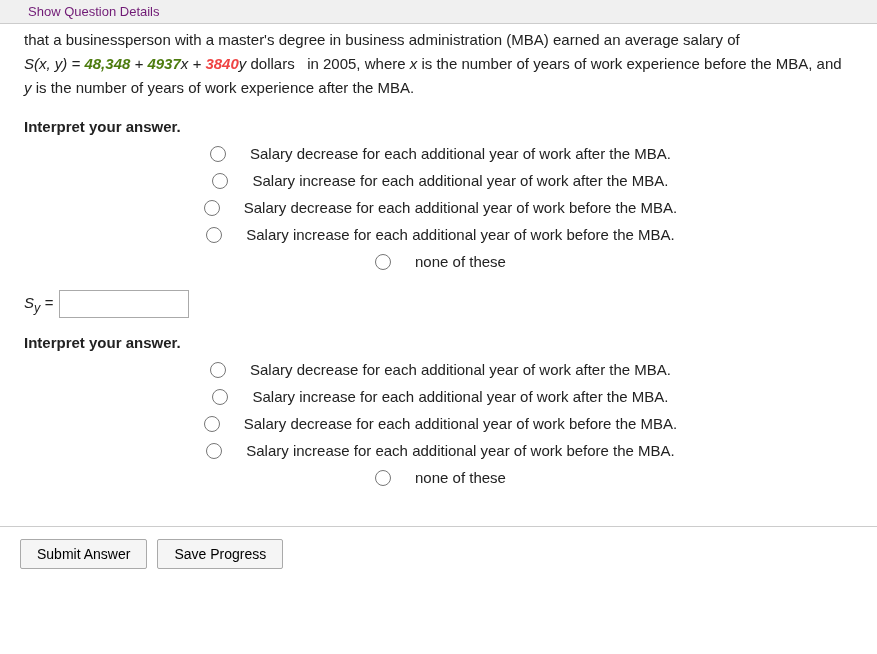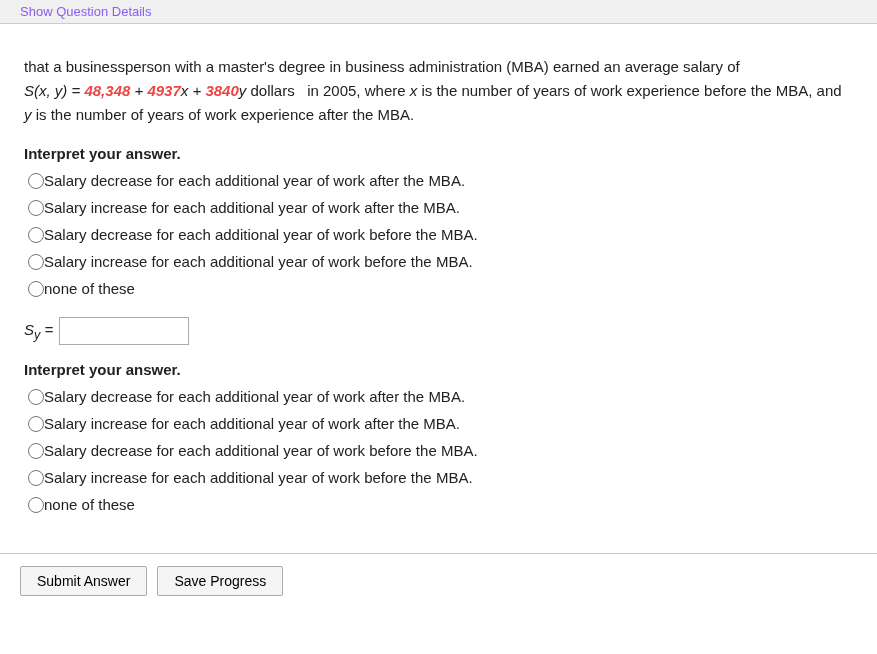--- a/index.html
+++ b/index.html
@@ -6,38 +6,38 @@
     body {
       font-family: Arial, sans-serif;
       font-size: 15px;
       color: #222;
       background: #fff;
       padding: 0;
     }
     .top-bar {
       background: #f0f0f0;
       border-bottom: 1px solid #ccc;
-      padding: 4px 20px;
+      padding: 4px 28px;
       font-size: 13px;
-      color: #8b5cf6;
+      color: #701a75;
       cursor: pointer;
     }
     .content {
-      padding: 31px 24px 20px 24px;
+      padding: 4px 24px 20px 24px;
       max-width: 877px;
     }
     .intro-text {
       font-size: 15px;
       line-height: 1.6;
       margin-bottom: 18px;
     }
     .math-formula {
       font-style: italic;
     }
-    .highlight-blue { color: #ef4444; font-weight: bold; }
+    .highlight-blue { color: #4d7c0f; font-weight: bold; }
     .highlight-red { color: #ef4444; font-weight: bold; }
 
     .find-label {
       font-size: 15px;
       margin-bottom: 8px;
     }
 
     .input-row {
       display: flex;
       align-items: center;
@@ -66,22 +66,23 @@
     .radio-group {
       display: flex;
       flex-direction: column;
       gap: 10px;
       margin-bottom: 20px;
       margin-left: 4px;
     }
     .radio-item {
       display: flex;
       align-items: center;
-      gap: 0;
+      gap: 24px;
       font-size: 15px;
+      justify-content: center;
     }
     .radio-item input[type="radio"] {
       width: 16px;
       height: 16px;
       flex-shrink: 0;
     }
 
     .bottom-bar {
       border-top: 1px solid #ccc;
       padding: 12px 20px;

